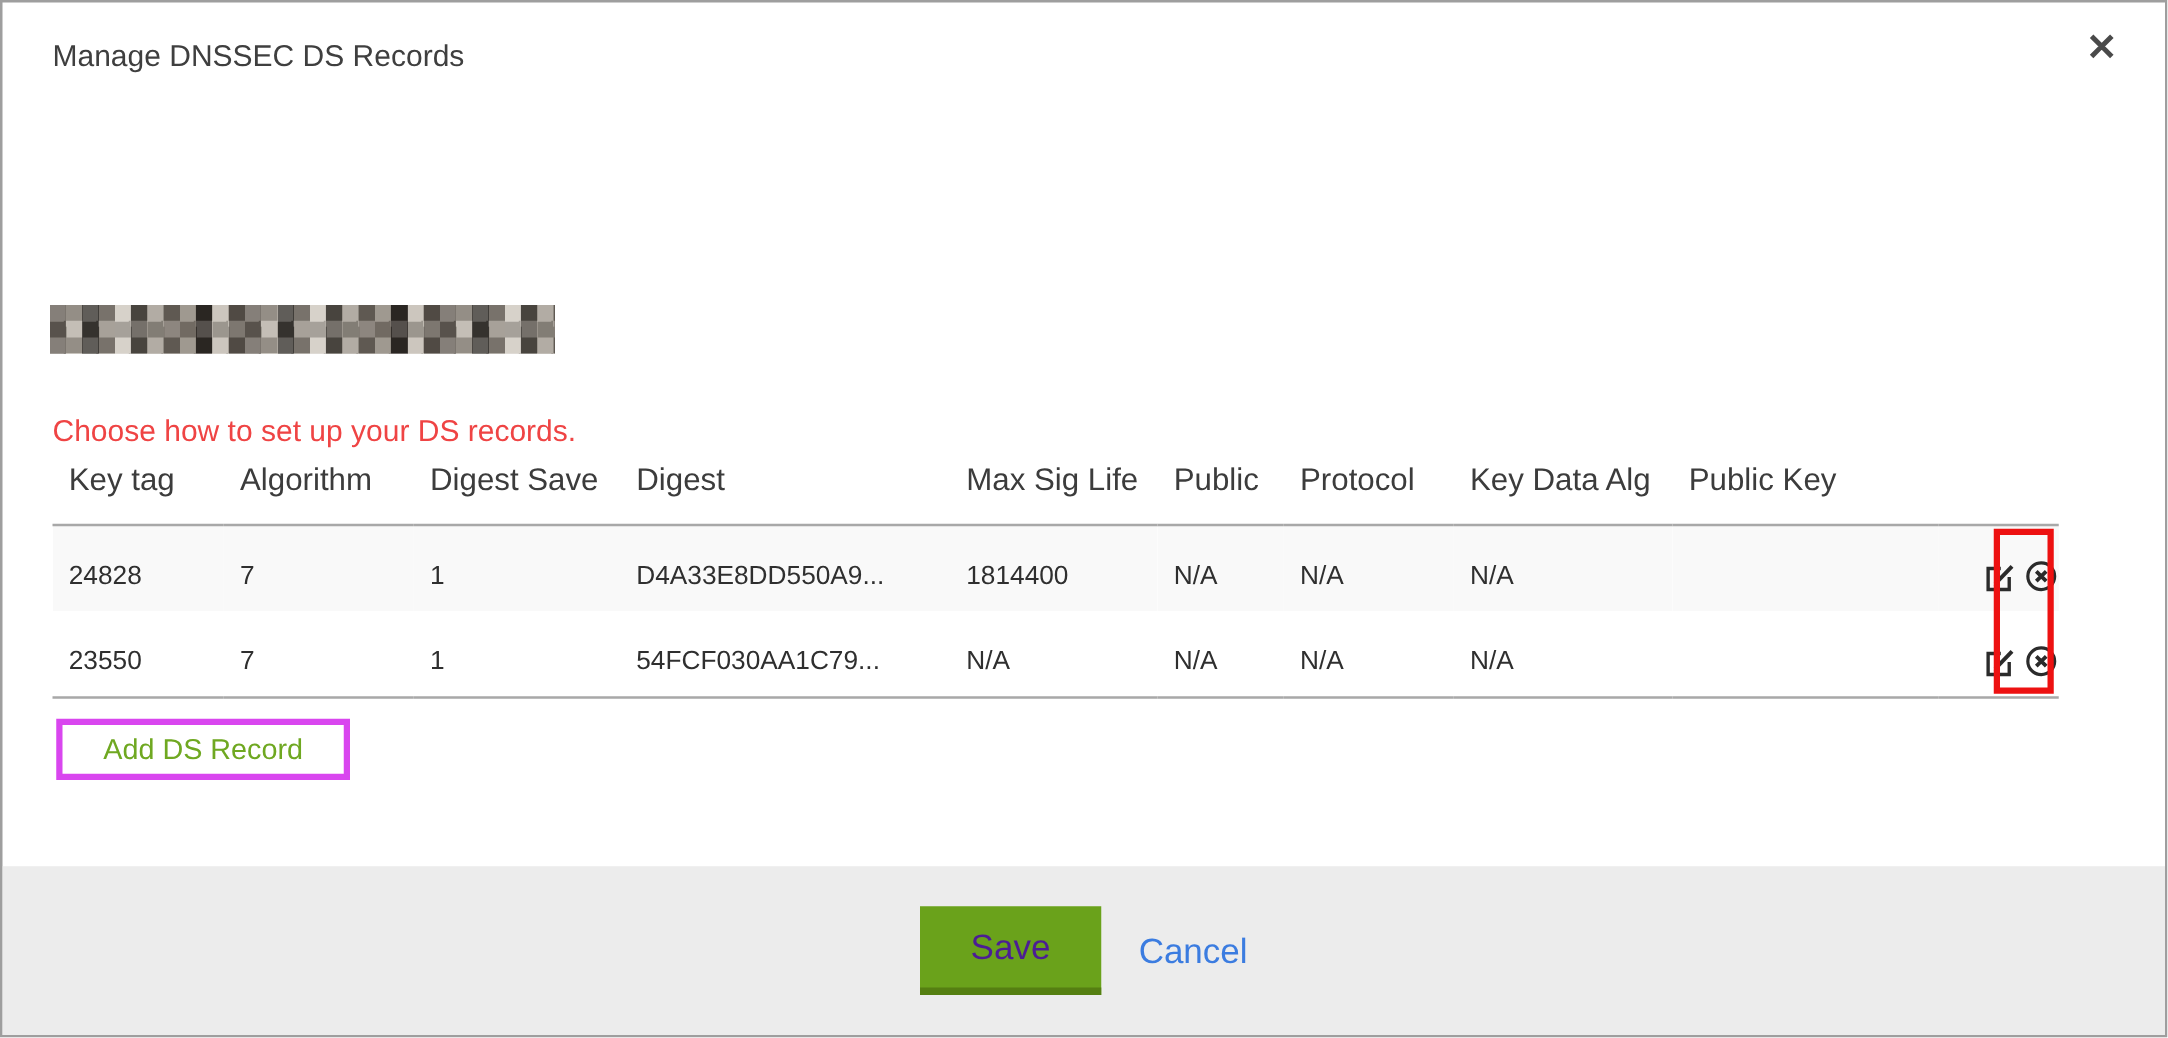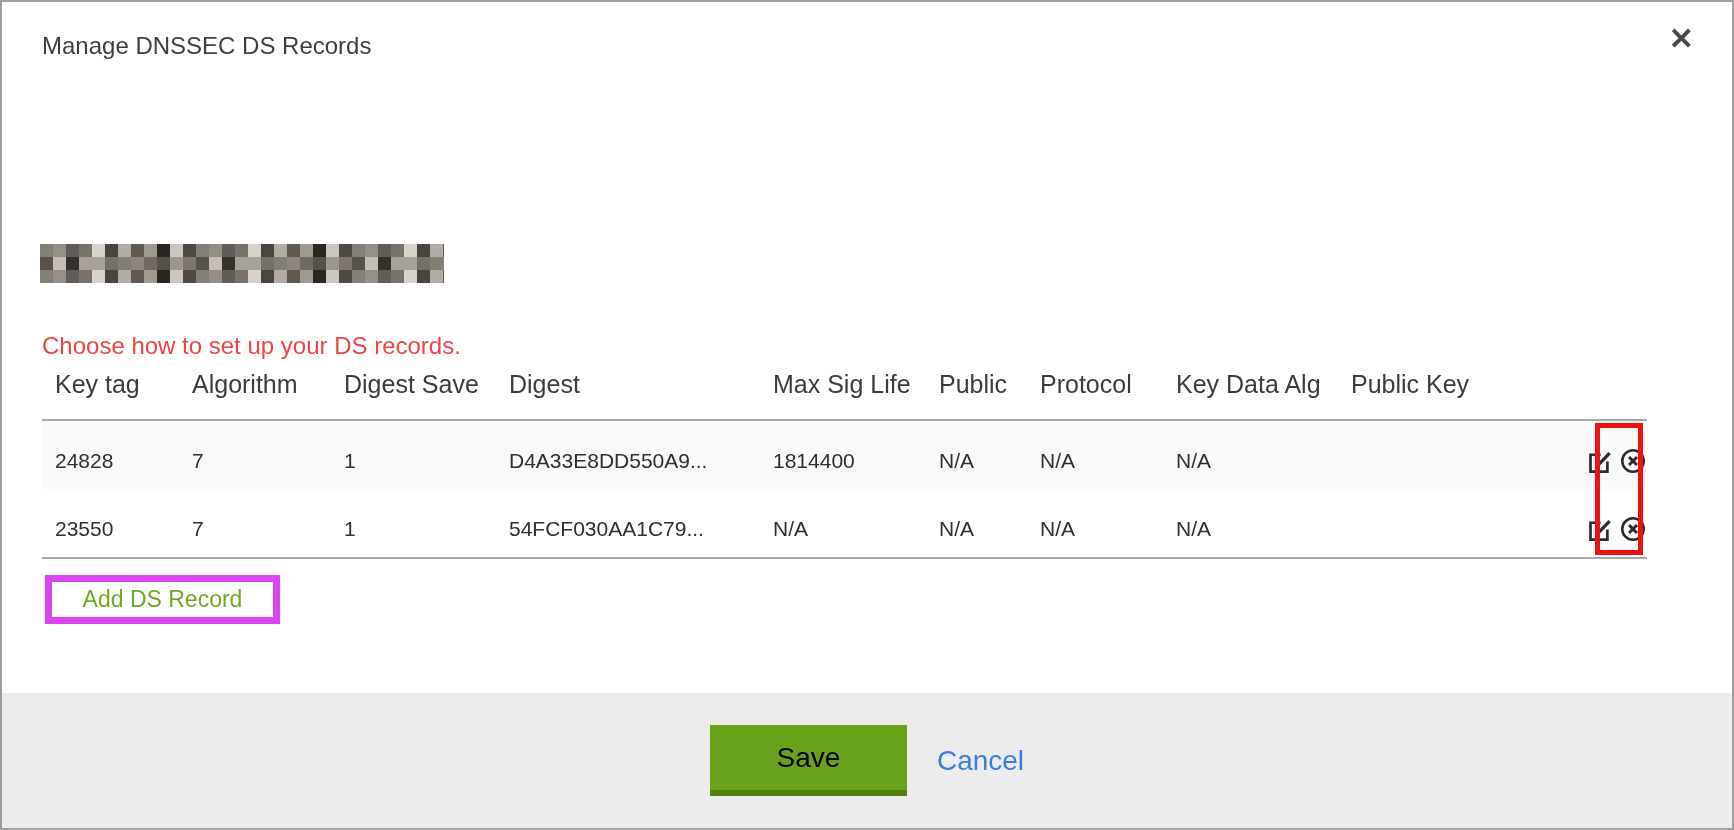--- a/index.html
+++ b/index.html
@@ -91,42 +91,42 @@
     align-items: center;
     justify-content: center;
     cursor: pointer;
   }
   .icon-btn svg { display:block; }
   .add-ds-btn {
     position: absolute;
     left: 43px; top: 573px;
     width: 235px; height: 49px;
     background: #ffffff;
-    border: 7px solid #d946ef;
+    border: 5px solid #d946ef;
     color: #6fa821;
     font-family: "Liberation Sans", sans-serif;
     font-size: 23px;
     cursor: pointer;
   }
   .footer {
     position: absolute;
     left: 0; right: 0; bottom: 0;
     height: 135px;
     background: #ececec;
     display: flex;
     align-items: center;
     justify-content: center;
     gap: 30px;
   }
   .save-btn {
-    width: 197px; height: 71px;
+    width: 145px; height: 71px;
     background: #6aa21b;
     border: none;
     border-bottom: 6px solid #557f12;
-    color: #000000;
+    color: #4c1d95;
     font-family: "Liberation Sans", sans-serif;
     font-size: 28px;
     cursor: pointer;
   }
   .cancel-link {
     font-size: 28px;
     color: #3b7ce0;
     text-decoration: none;
     cursor: pointer;
   }

